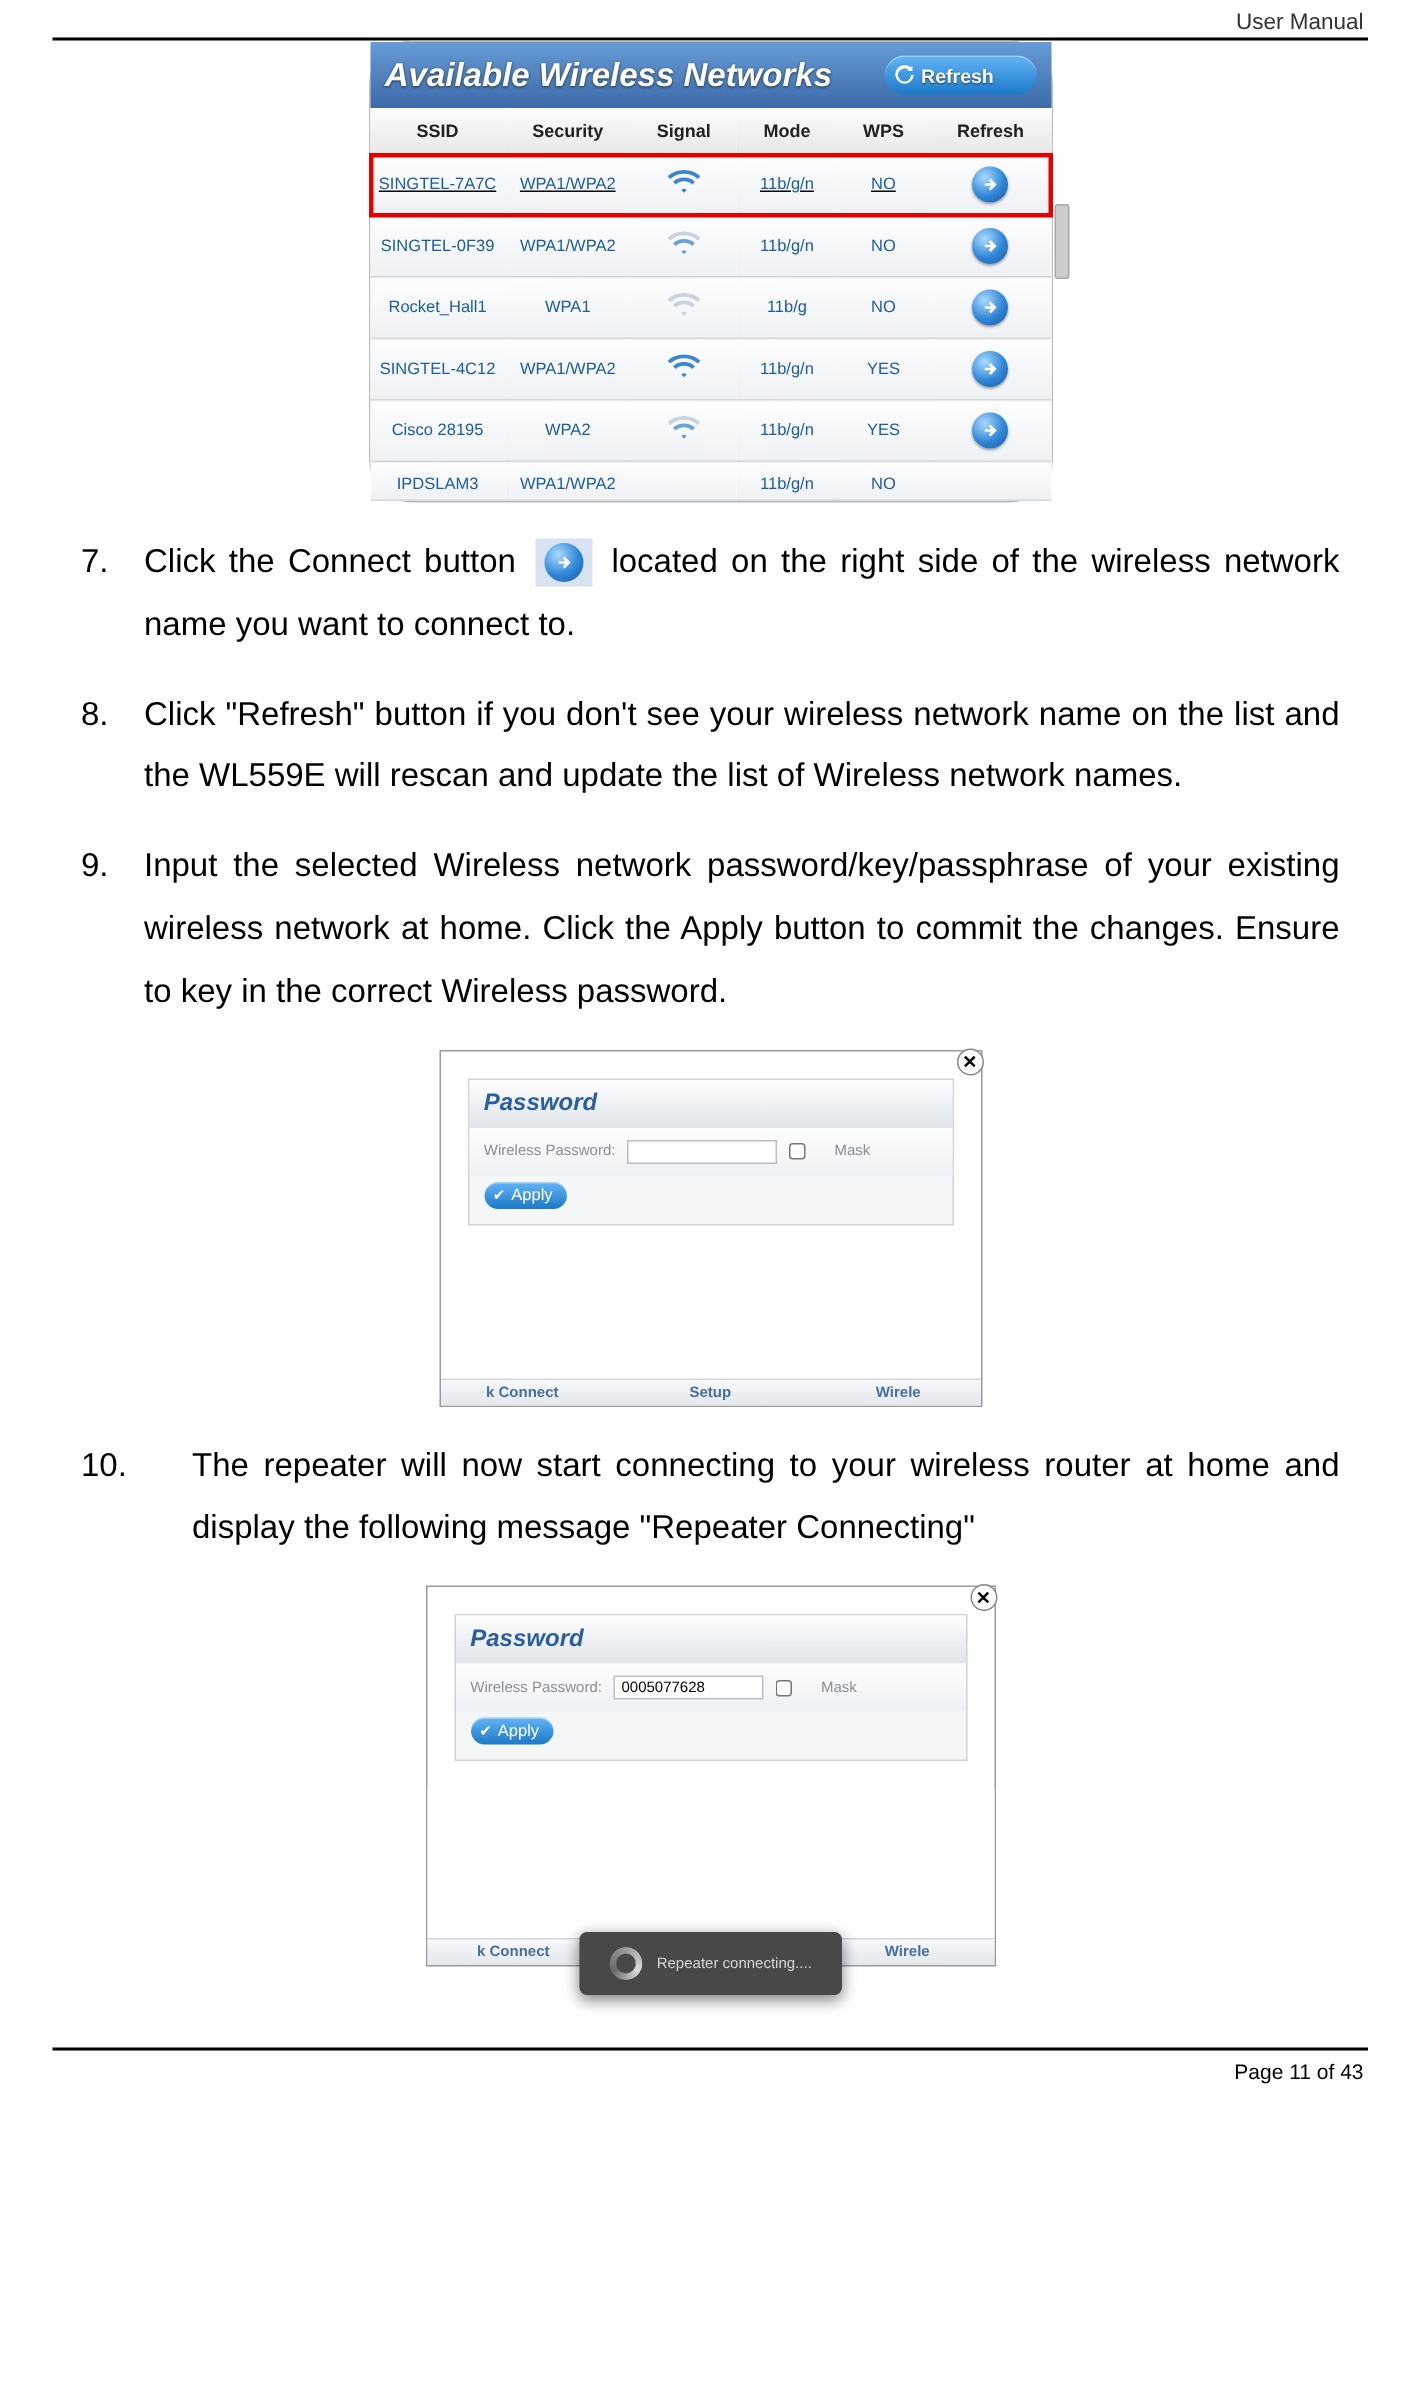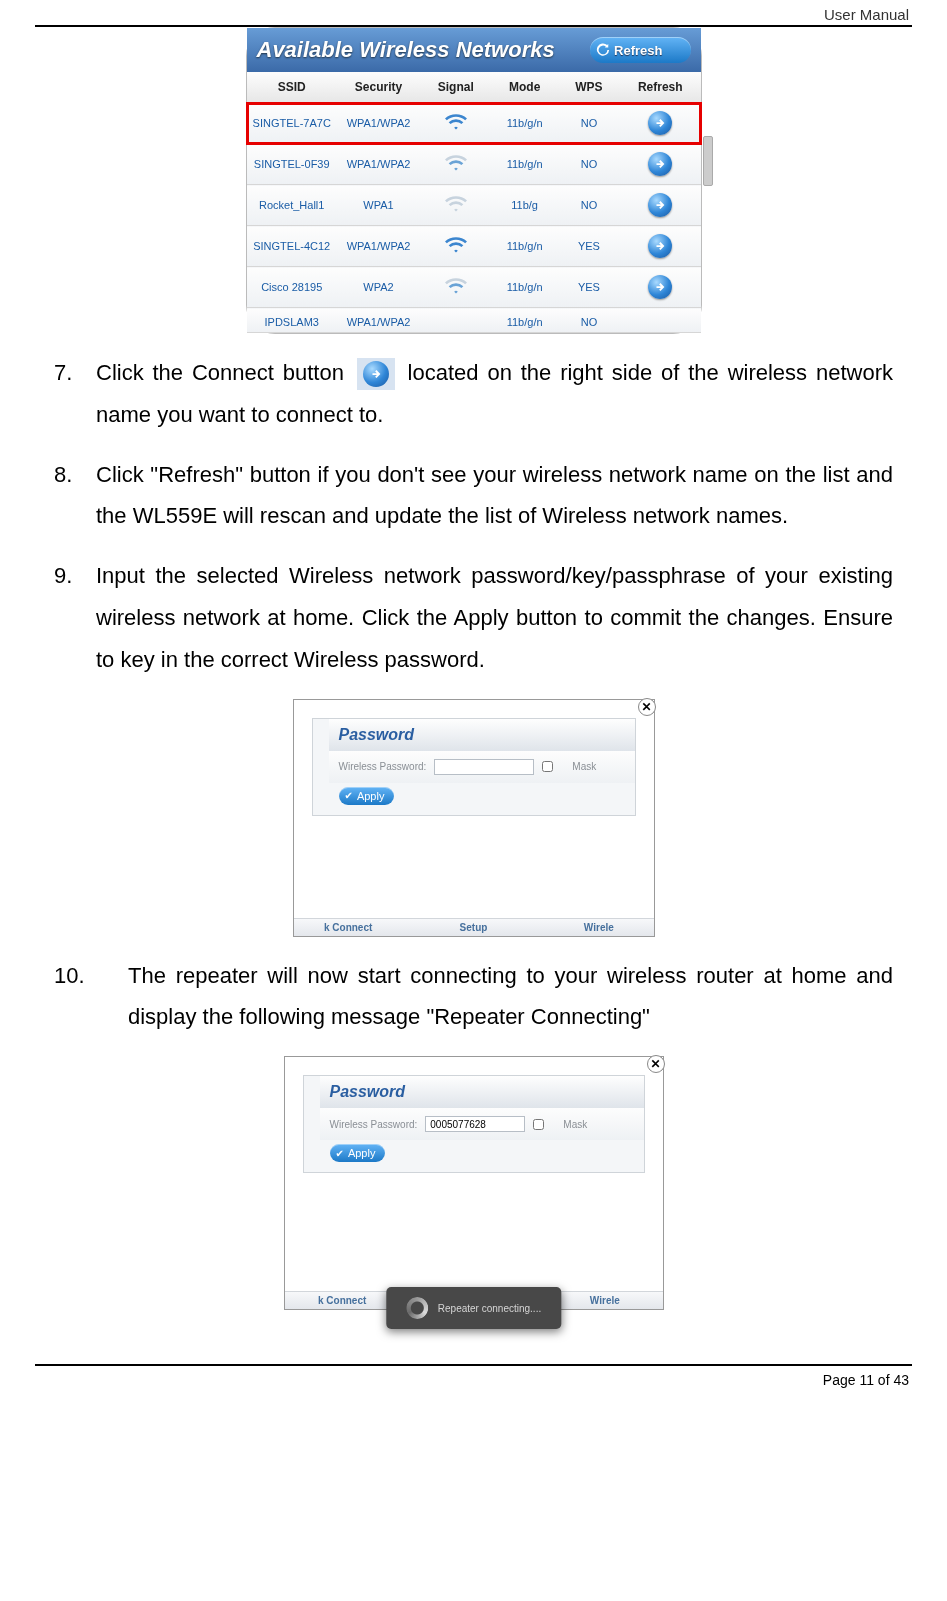--- a/index.html
+++ b/index.html
@@ -56,21 +56,21 @@
     border-bottom: 1px solid #ccc;
   }
   .net-table tbody td {
     padding: 8px 4px;
     text-align: center;
     color: #1a5ca6;
     font-size: 11px;
     background: linear-gradient(#fdfdfd,#eef1f4);
   }
   .net-table tbody tr { border-top: 1px solid #d6d6d6; border-bottom: 1px solid #d6d6d6; }
-  .net-table tbody tr.highlighted { outline: 3px solid #e60000; outline-offset: -2px; }
+  .net-table tbody tr.highlighted { outline: 3px solid #e60000; outline-offset: -2px; text-decoration: underline; }
   .net-table tbody tr.last-row td {
     height: 24px; overflow: hidden; padding-top: 4px; padding-bottom: 0;
   }
   .signal-icon { display:inline-block; width:22px; height:18px; }
   .connect-arrow {
     display: inline-flex;
     width: 24px; height: 24px;
     border-radius: 50%;
     background: radial-gradient(circle at 35% 30%, #a9daff 0%, #2f86d7 55%, #1a58a0 100%);
     align-items: center; justify-content: center;
@@ -122,21 +122,20 @@
     margin: 12px auto 18px auto;
     border: 1px solid #999;
     background: #fff;
     position: relative;
   }
   .pw-figure.second { width: 380px; }
   .pw-inner {
     margin: 18px;
     background: #f4f6f8;
     border: 1px solid #cfd4d9;
-    padding-left: 16px;
   }
   .pw-head {
     background: linear-gradient(#fefefe,#dfe4ea);
     padding: 7px 10px;
     color: #2a5ea1;
     font-weight: bold;
     font-style: italic;
     font-size: 16px;
   }
   .pw-row {

